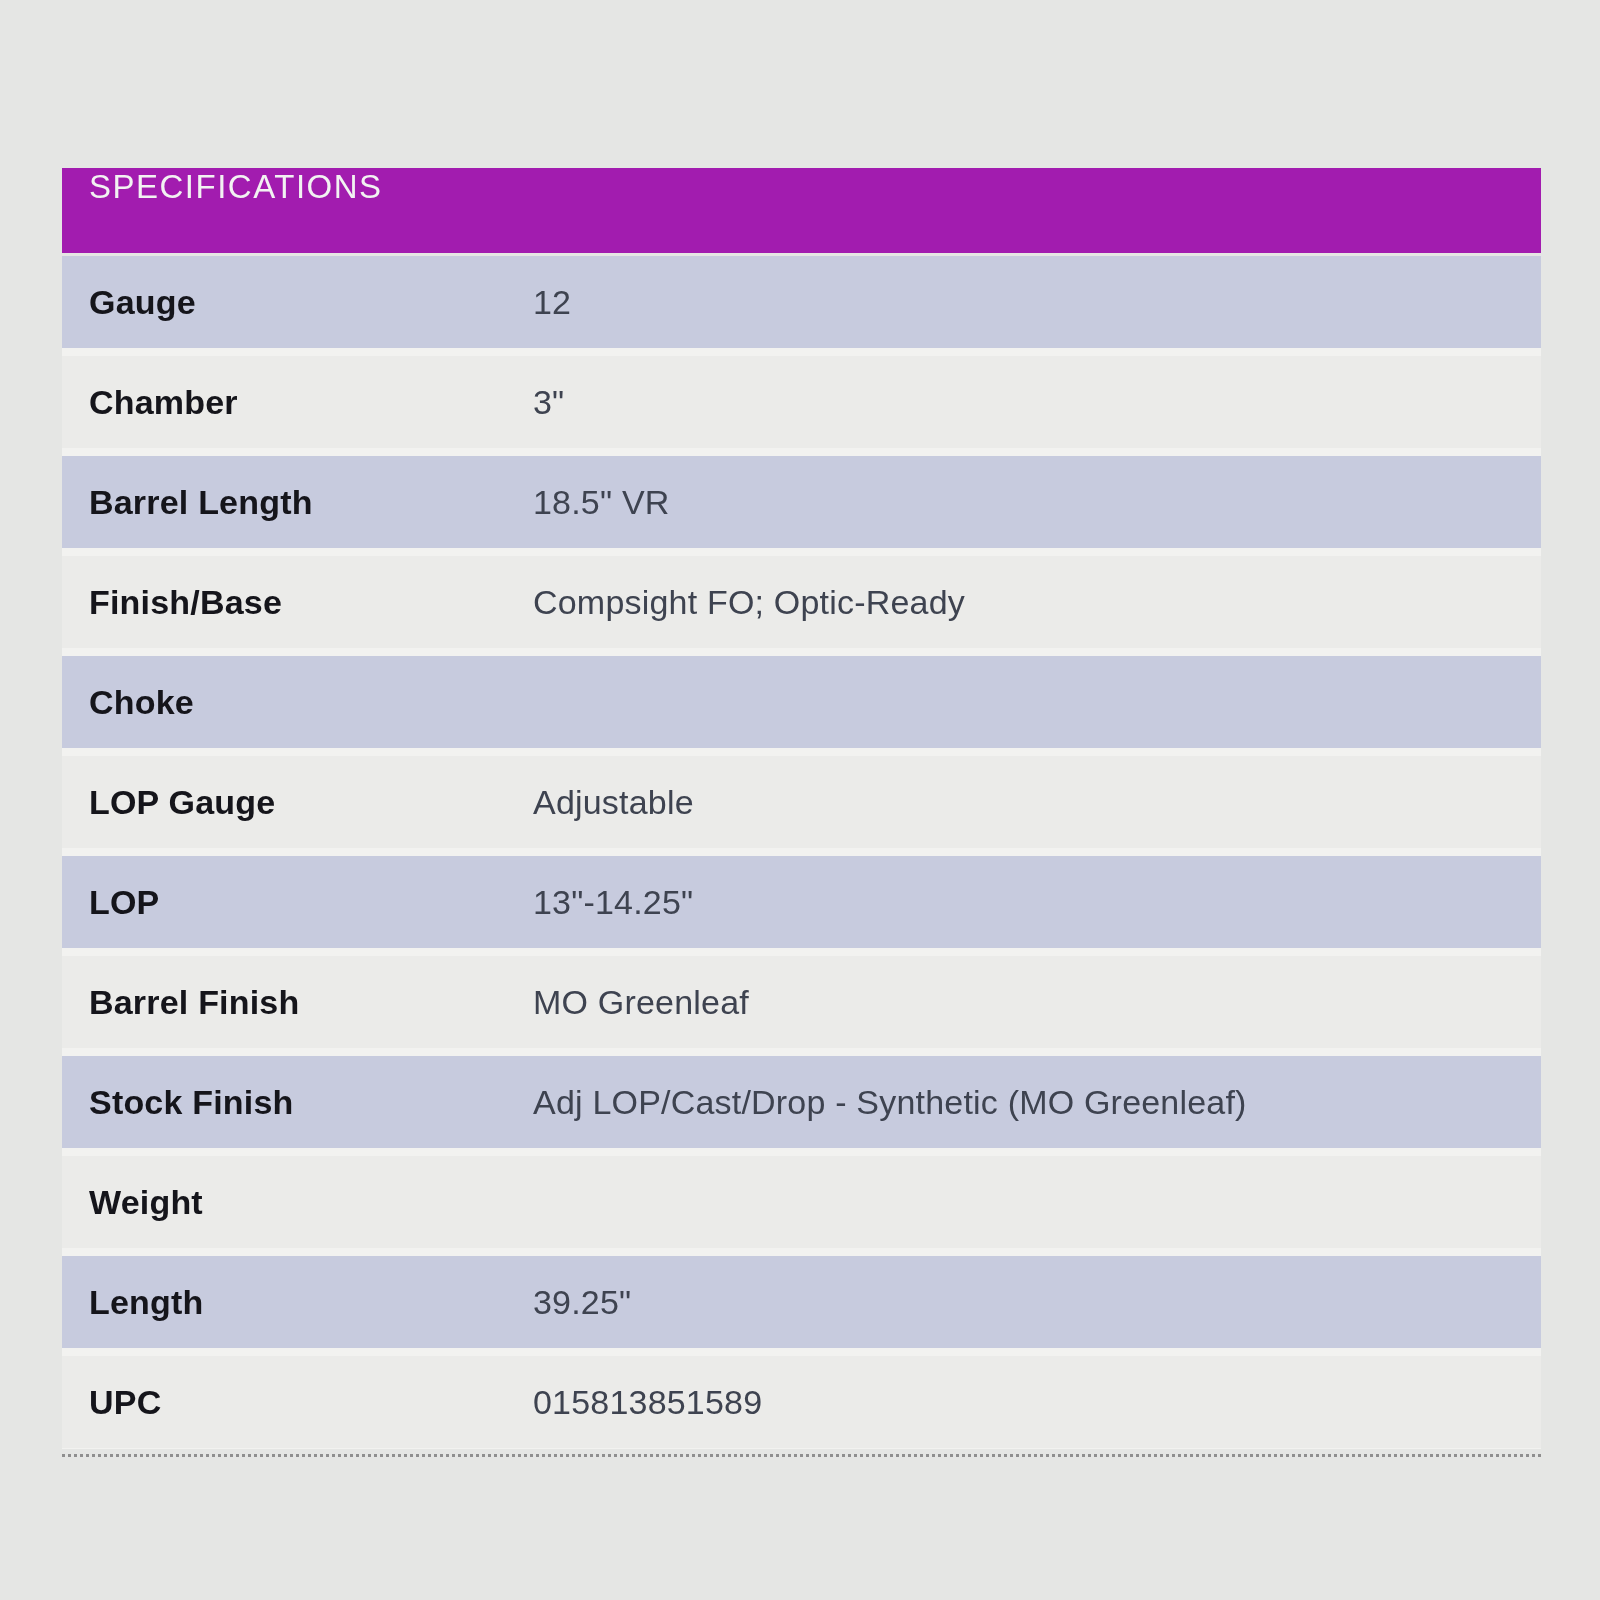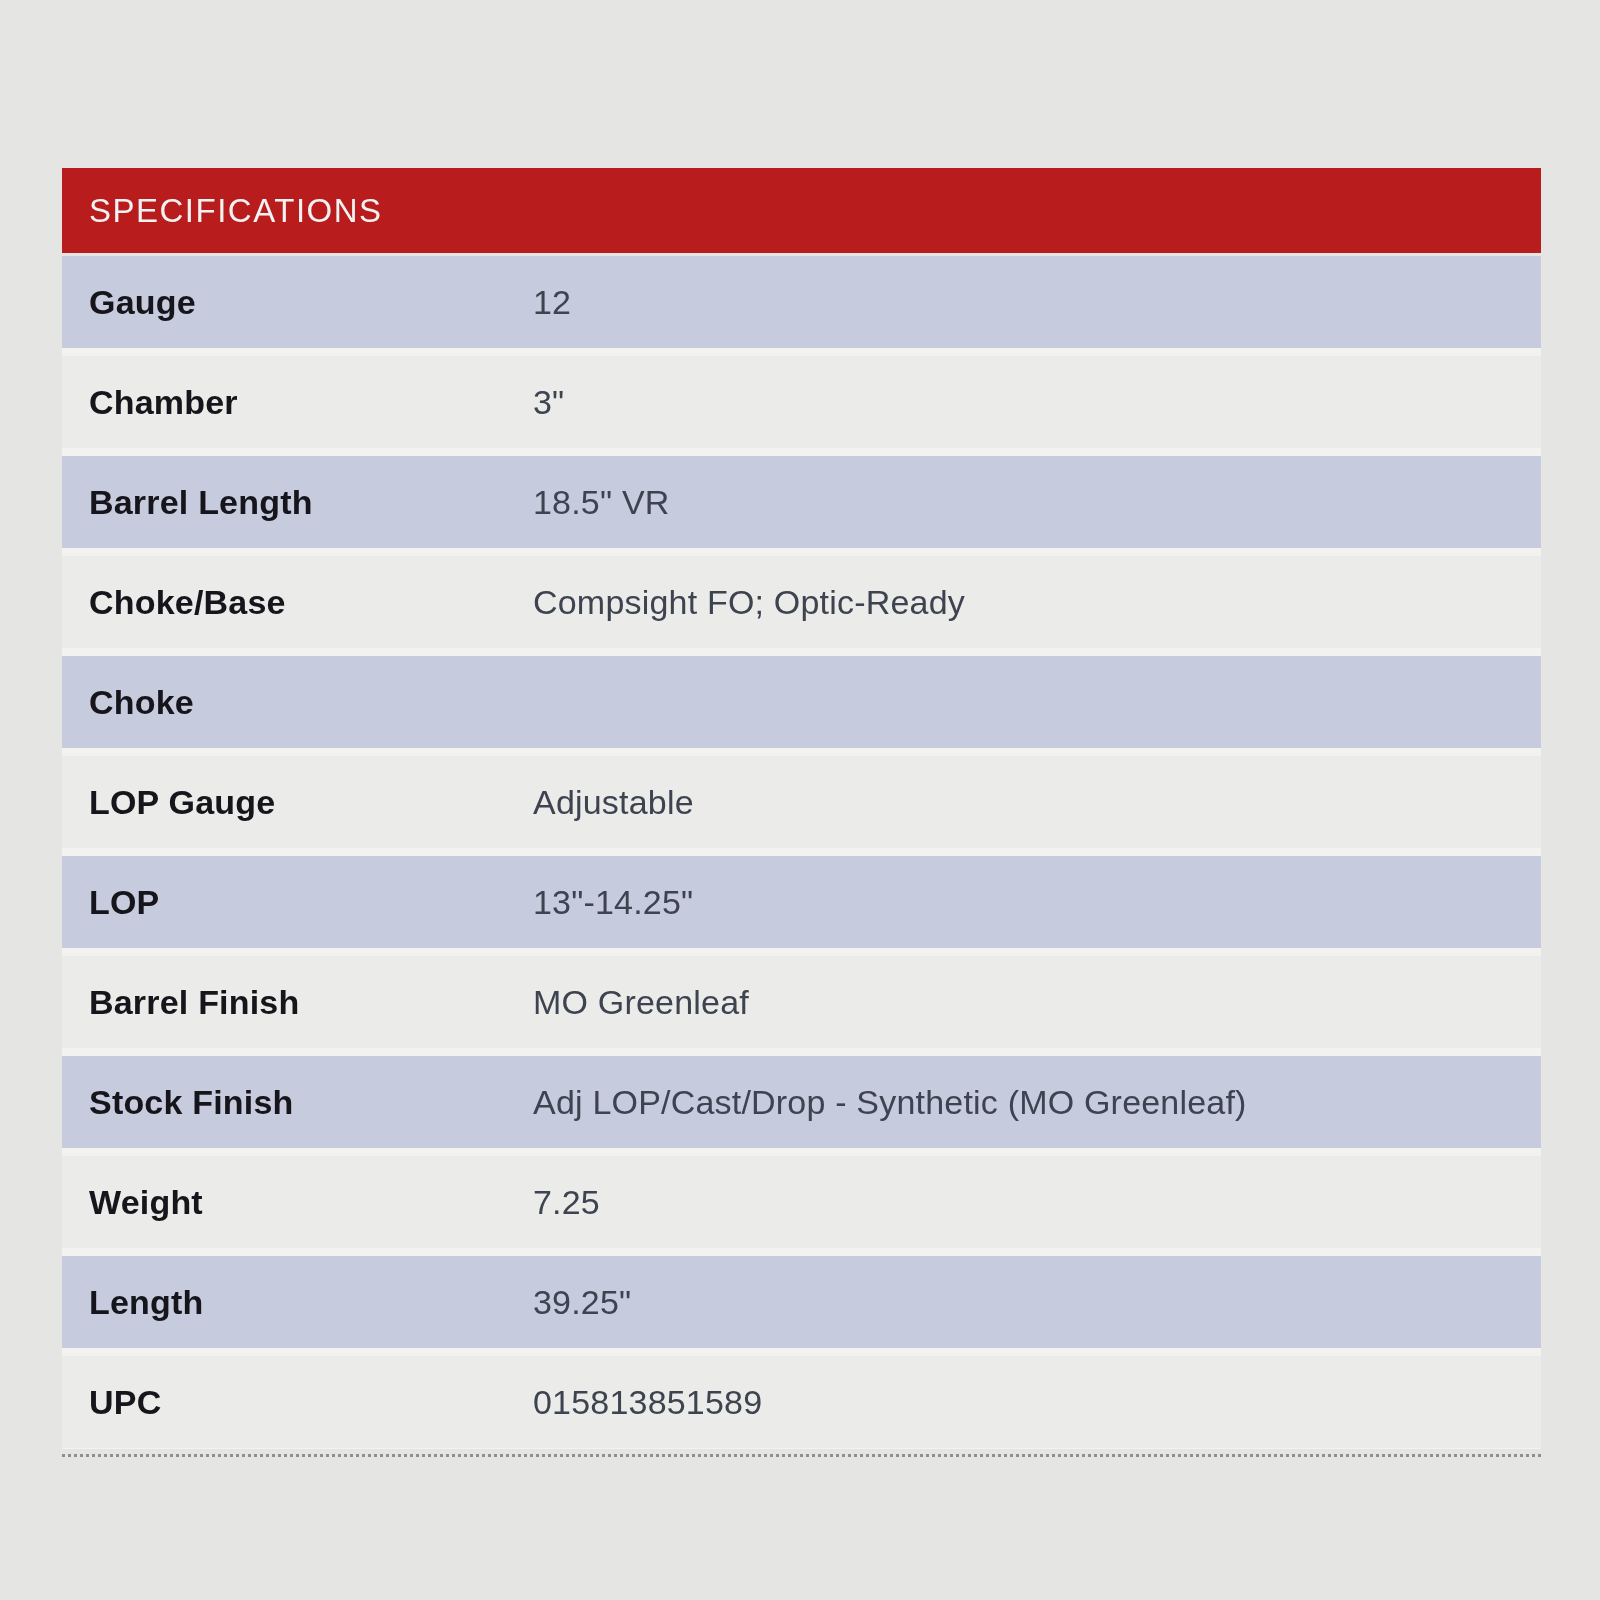--- a/index.html
+++ b/index.html
@@ -15,24 +15,23 @@
     overflow: hidden;
   }
   .spec-table {
     position: absolute;
     left: 62px;
     top: 168px;
     width: 1479px;
   }
   .spec-header {
     height: 85px;
-    background: #b91c1c;
+    background: #a21caf;
     color: #f2f2f2;
     display: flex;
-    align-items: center;
     padding-left: 27px;
     box-sizing: border-box;
     font-size: 33px;
     font-weight: 500;
     letter-spacing: 1.5px;
   }
   .spec-rows {
     background: #f2f2f0; 
     padding-bottom: 1px;
   }
@@ -95,21 +94,21 @@
       <div class="spec-label">Chamber</div>
       <div class="spec-value">3"</div>
     </div>
 
     <div class="spec-row">
       <div class="spec-label">Barrel Length</div>
       <div class="spec-value">18.5" VR</div>
     </div>
 
     <div class="spec-row">
-      <div class="spec-label">Choke/Base</div>
+      <div class="spec-label">Finish/Base</div>
       <div class="spec-value">Compsight FO; Optic-Ready</div>
     </div>
 
     <div class="spec-row">
       <div class="spec-label">Choke</div>
     </div>
 
     <div class="spec-row">
       <div class="spec-label">LOP Gauge</div>
       <div class="spec-value">Adjustable</div>
@@ -125,21 +124,20 @@
       <div class="spec-value">MO Greenleaf</div>
     </div>
 
     <div class="spec-row">
       <div class="spec-label">Stock Finish</div>
       <div class="spec-value">Adj LOP/Cast/Drop - Synthetic (MO Greenleaf)</div>
     </div>
 
     <div class="spec-row">
       <div class="spec-label">Weight</div>
-      <div class="spec-value">7.25</div>
     </div>
 
     <div class="spec-row">
       <div class="spec-label">Length</div>
       <div class="spec-value">39.25"</div>
     </div>
 
     <div class="spec-row">
       <div class="spec-label">UPC</div>
       <div class="spec-value">015813851589</div>

